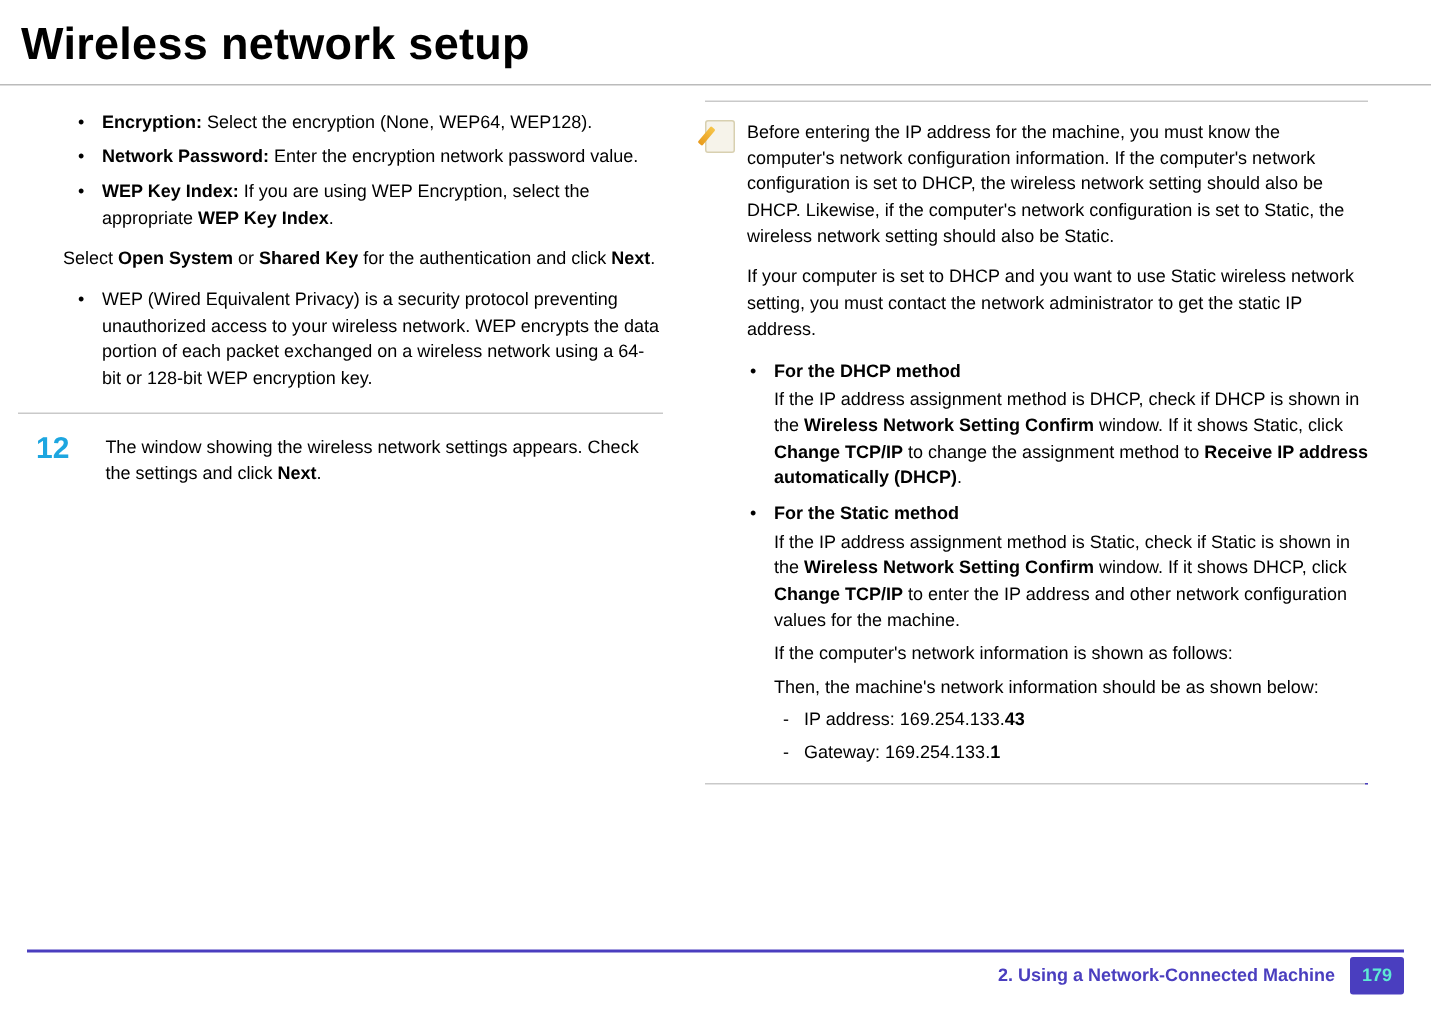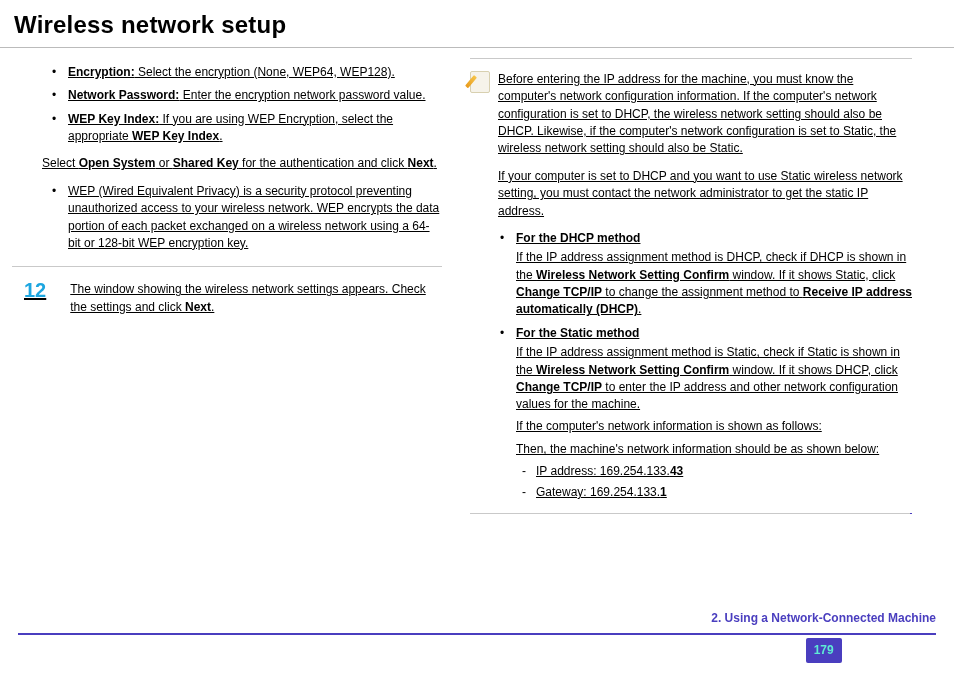--- a/index.html
+++ b/index.html
@@ -8,31 +8,30 @@
     color: #000;
     background: #fff;
     width: 954px;
     height: 675px;
     position: relative;
     overflow: hidden;
     font-size: 12px;
     line-height: 1.45;
   }
   .page-title {
-    font-size: 24px;
+    font-size: 30px;
     font-weight: 700;
     padding: 8px 14px 4px 14px;
     border-bottom: 1px solid #bbb;
     letter-spacing: 0.2px;
   }
   .columns {
     display: flex;
     padding: 10px 12px 0 12px;
     gap: 28px;
-    text-decoration: underline;
   }
   .col-left  { flex: 0 0 430px; }
   .col-right { flex: 0 0 442px; }
 
   .bullet-list { margin-left: 40px; }
   .bullet-item { position: relative; padding-left: 16px; margin: 6px 0; }
   .bullet-item::before {
     content: "•"; position: absolute; left: 0; top: 0;
   }
   .indent { margin-left: 30px; margin-top: 10px; margin-bottom: 10px; }
@@ -68,21 +67,20 @@
   .dash-item { position: relative; padding-left: 14px; margin: 4px 0; }
   .dash-item::before { content: "-"; position:absolute; left:0; top:0; }
 
   .sub-bullet { margin-left: 30px; }
   .sub-bullet .bullet-item::before { content:"•"; }
 
   .footer {
     position: absolute; right: 18px; bottom: 12px;
     display: flex; align-items: center; gap: 10px;
     font-size: 12px;
-    flex-direction: column;
   }
   .footer-chapter { color: #4a3ebf; font-weight: 700; }
   .footer-page {
     background: #4a3ebf; color: #5eead4; font-weight: 700;
     padding: 4px 8px; border-radius: 2px;
   }
   .footer-rule {
     position:absolute; left:18px; right:18px; bottom:40px; height:2px;
     background:#4a3ebf;
   }

